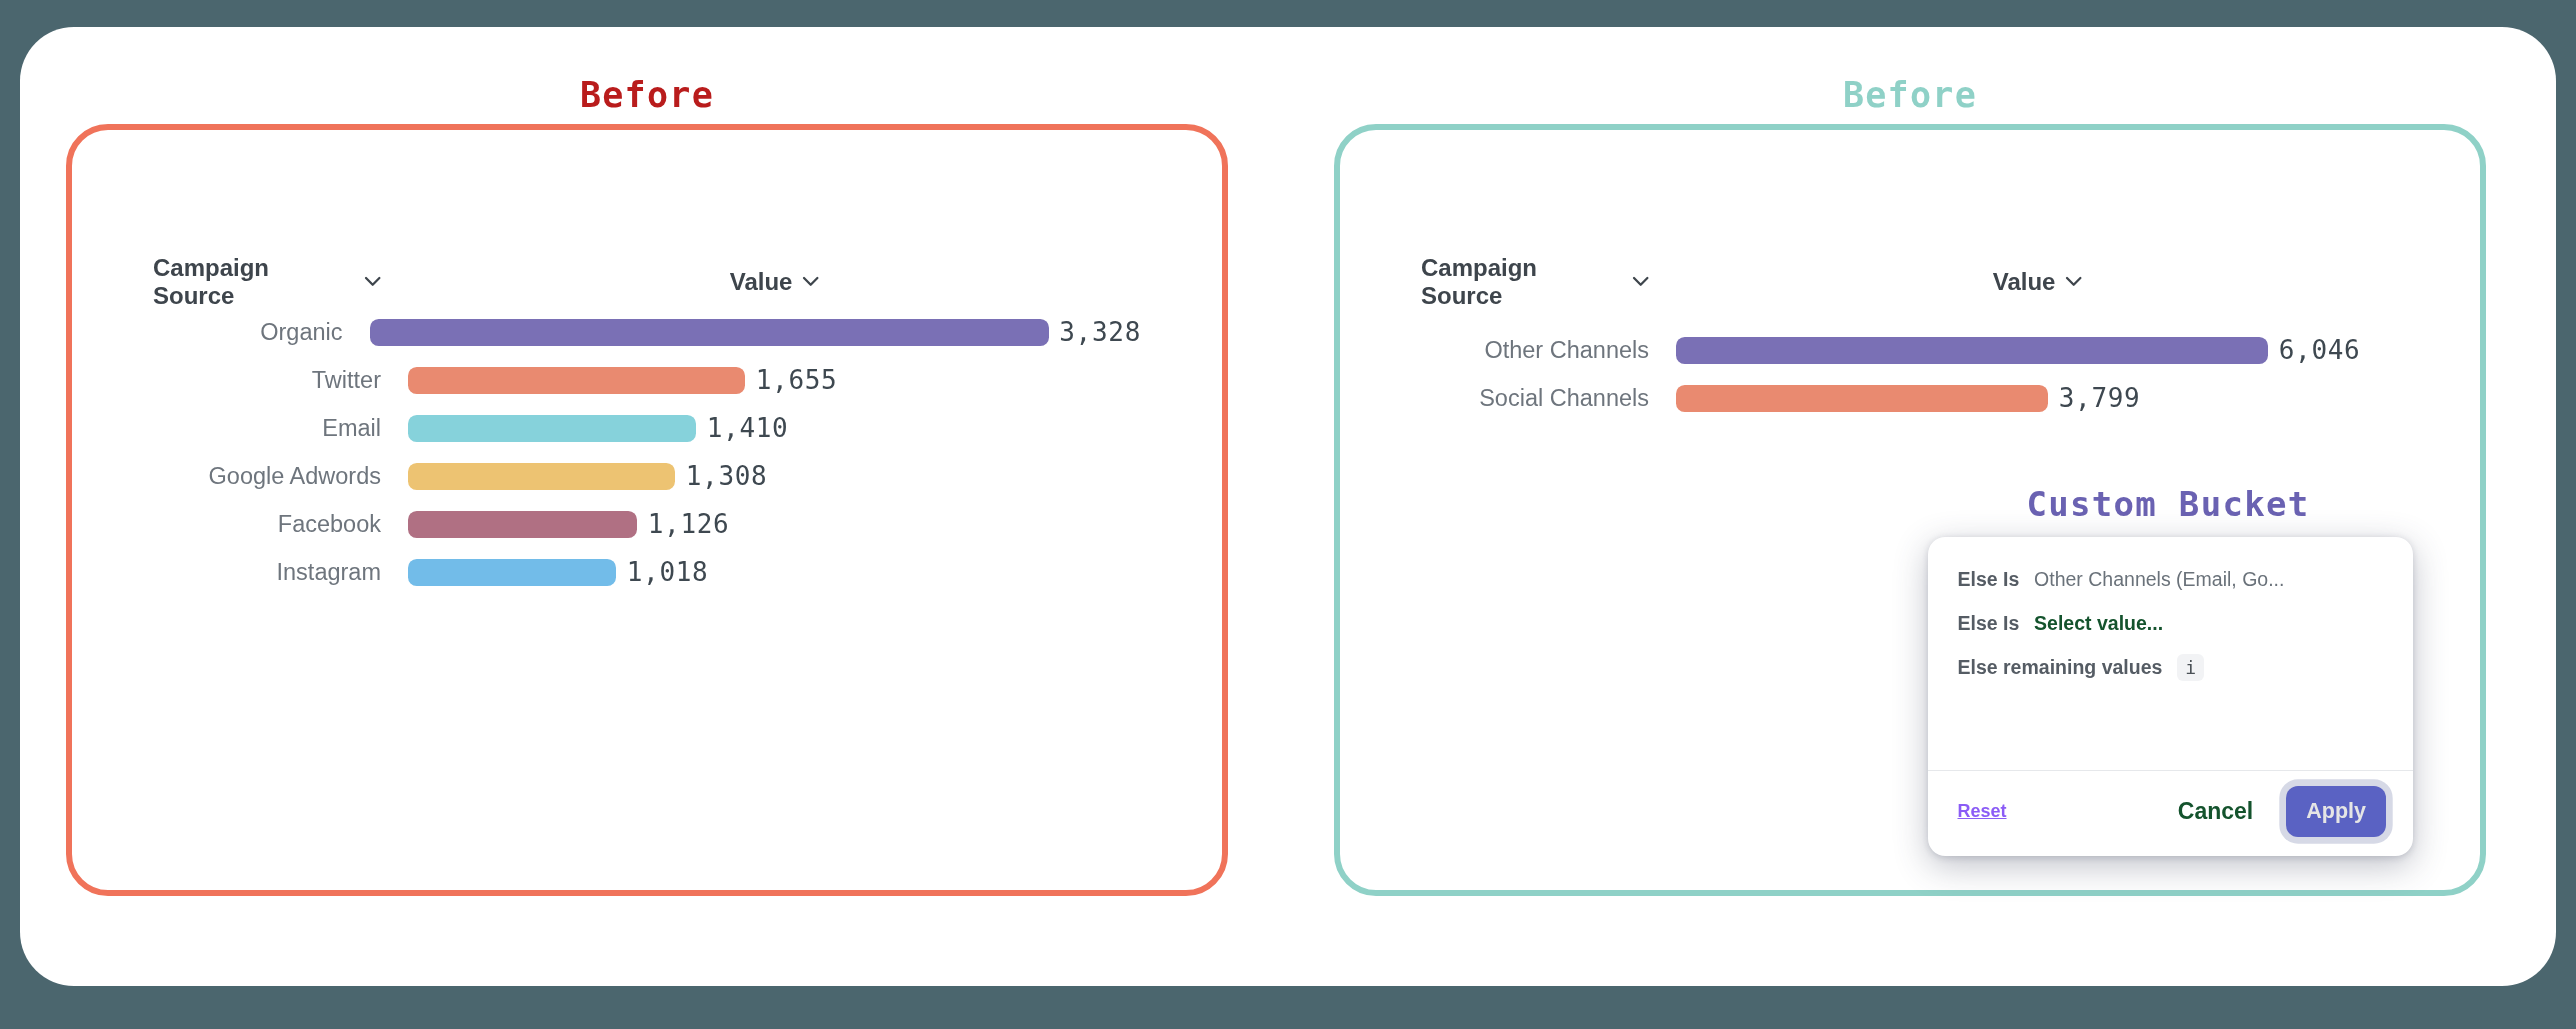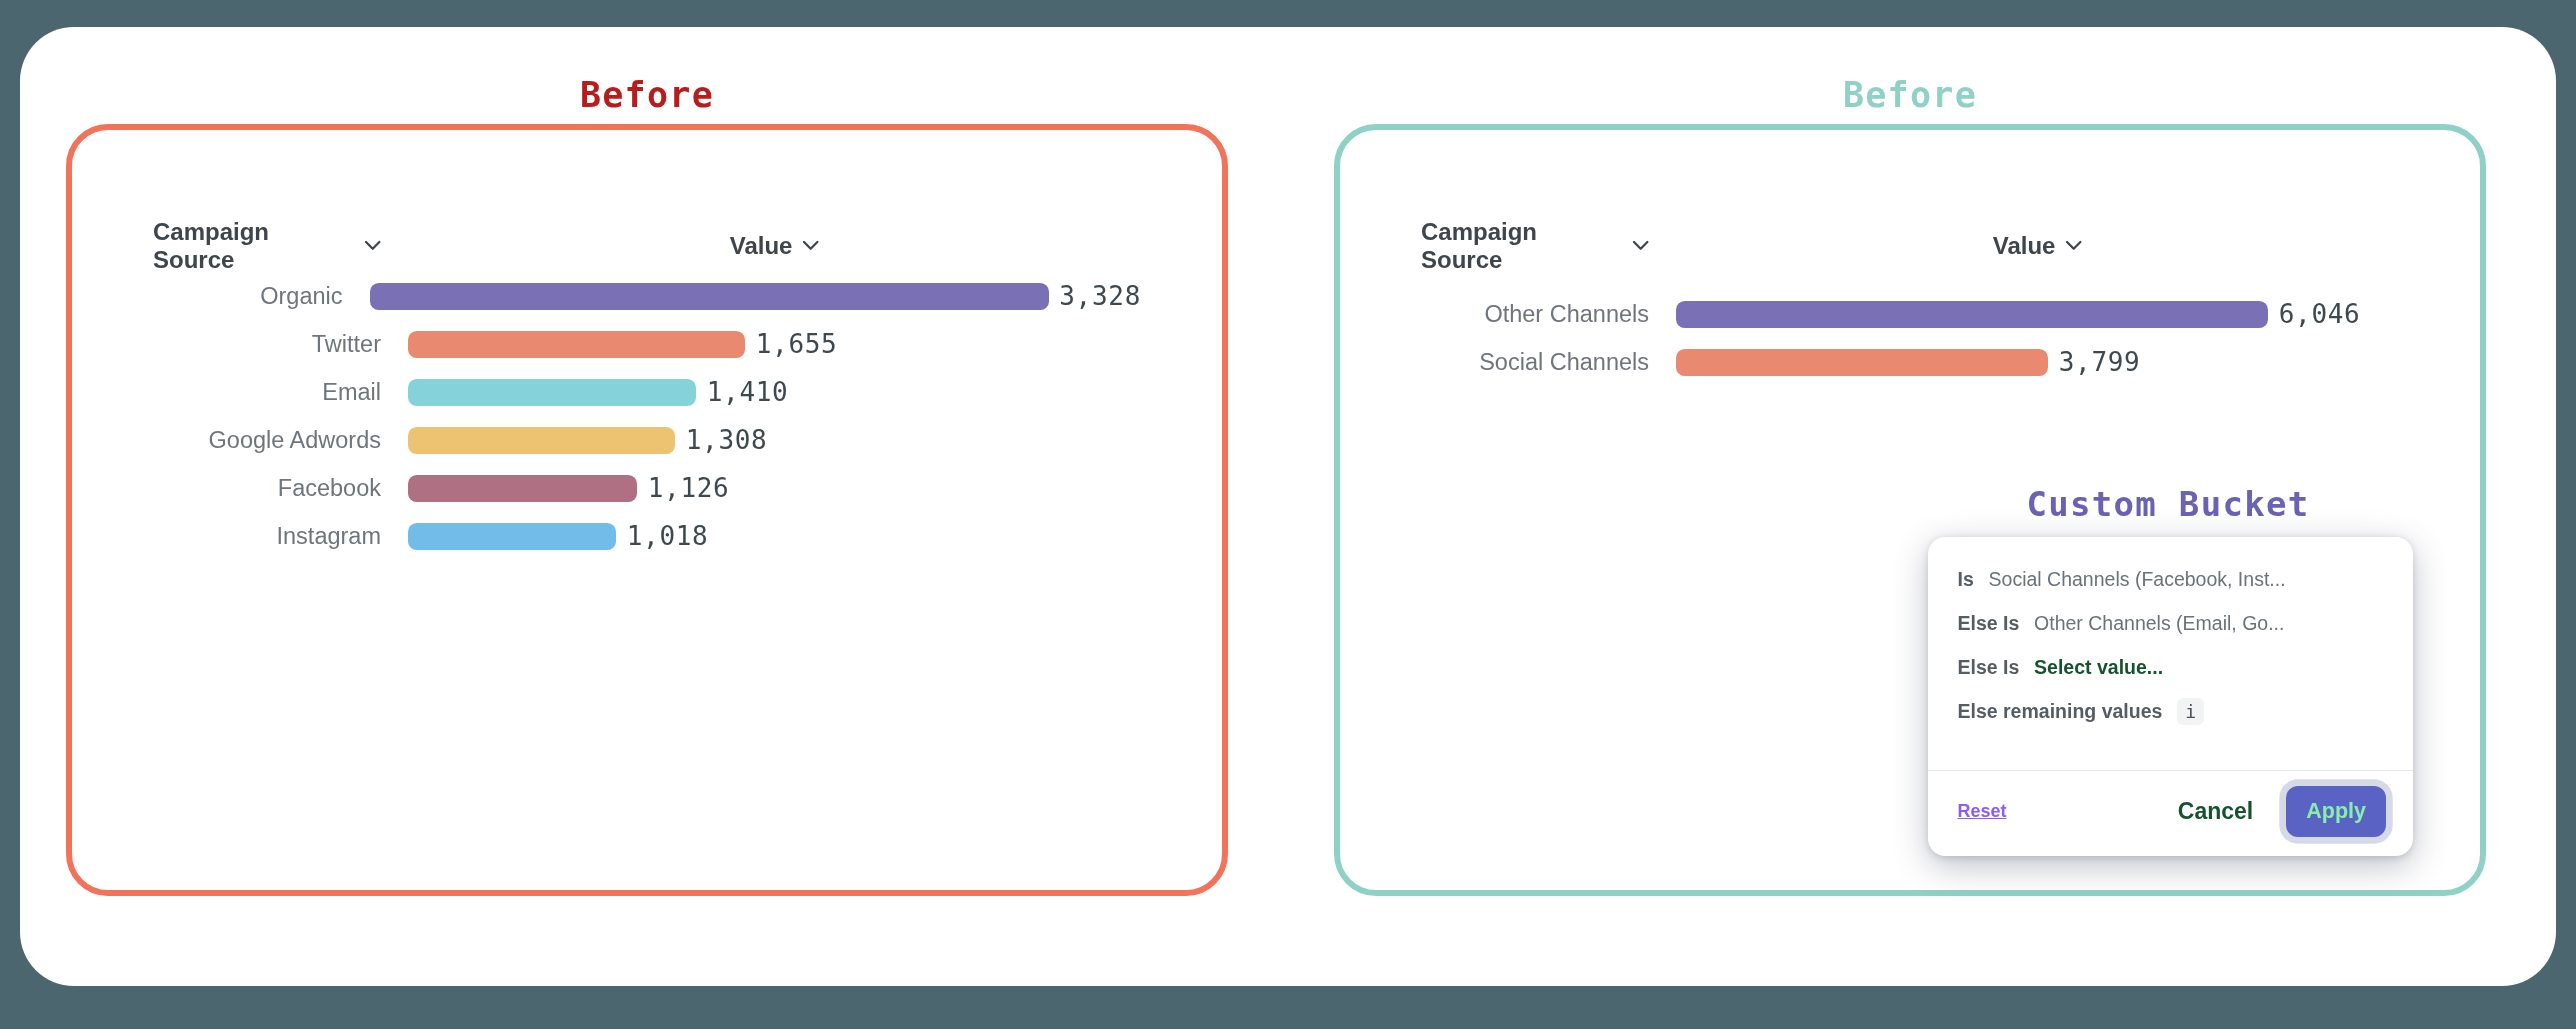--- a/index.html
+++ b/index.html
@@ -27,21 +27,21 @@
   .panel-group.after  .panel-title { color:#8FD1C7; }
   .panel-box {
     position:relative; width:100%; height:772px;
     border:6.7px solid; border-radius:42px; background:#ffffff;
   }
   .panel-group.before .panel-box { border-color:#F0735A; }
   .panel-group.after  .panel-box { border-color:#8FD1C7; }
 
   
   .viz-table { position:absolute; top:94px; left:0; right:0; padding:0 81px; }
-  .thead { display:flex; align-items:center; height:43px; color:#3E454C; font-size:24px; font-weight:bold; }
+  .thead { display:flex; align-items:center; height:43px; color:#3E454C; font-size:24px; font-weight:bold;margin-top:36px; }
   .col-dim { width:228px; display:flex; align-items:center; gap:9.4px; }
   .col-val { flex:1; margin-left:27px; display:flex; justify-content:center; align-items:center; gap:9.4px; }
   .chev { width:17.4px; height:10.7px; flex:0 0 auto; }
   .chev polyline { fill:none; stroke:#3E454C; stroke-width:3.4; stroke-linecap:round; stroke-linejoin:round; }
   .rows { margin-top:5.4px; }
   .panel-group.after .rows { margin-top:23px; }
   .trow { display:flex; align-items:center; height:48px; }
   .row-label { width:228px; text-align:right; font-size:23.5px; color:#6E757D; }
   .bar-wrap { margin-left:27px; display:flex; align-items:center; }
   .bar { height:27px; border-radius:8.7px; }
@@ -73,21 +73,21 @@
   }
   .bk-footer {
     position:absolute; left:0; right:0; bottom:0; height:86px;
     border-top:1.3px solid #E6E8EB; border-radius:0 0 17.4px 17.4px;
     display:flex; align-items:center; padding:0 27px 4px 29.5px;
   }
   .reset-btn { font-size:18px; font-weight:bold; color:#8b5cf6; cursor:pointer;text-decoration:underline; }
   .bk-footer .spacer { flex:1; }
   .cancel-btn { font-size:23px; font-weight:bold; color:#14532d; margin-right:33px; cursor:pointer; }
   .apply-btn {
-    background:#5A62C3; color:#86efac; font-size:21.5px; font-weight:bold;
+    background:#5A62C3; color:#e5e5e5; font-size:21.5px; font-weight:bold;
     border:none; border-radius:12px; padding:0 20px; height:51px; min-width:79px;
     box-shadow:0 0 0 6.7px #D6D9E6; cursor:pointer;
     font-family:"Liberation Sans", sans-serif;
   }
 </style>
 </head>
 <body>
 
 <div class="card">
 
@@ -189,24 +189,20 @@
                 <span class="bar" style="width: 372px; background: rgb(233, 138, 112);"></span>
                 <span class="bar-value">3,799</span>
               </span>
             </div>
           </div>
       </div>
 
       <div class="bucket-title">Custom Bucket</div>
       <div class="bucket-popup">
         <div class="bk-row">
-          <span class="bk-label">Is</span>
-          <span class="bk-value">Social Channels (Facebook, Inst...</span>
-        </div>
-        <div class="bk-row">
           <span class="bk-label">Else Is</span>
           <span class="bk-value">Other Channels (Email, Go...</span>
         </div>
         <div class="bk-row">
           <span class="bk-label">Else Is</span>
           <span class="bk-value link">Select value...</span>
         </div>
         <div class="bk-row">
           <span class="bk-label">Else remaining values</span>
           <span class="info-badge">i</span>

